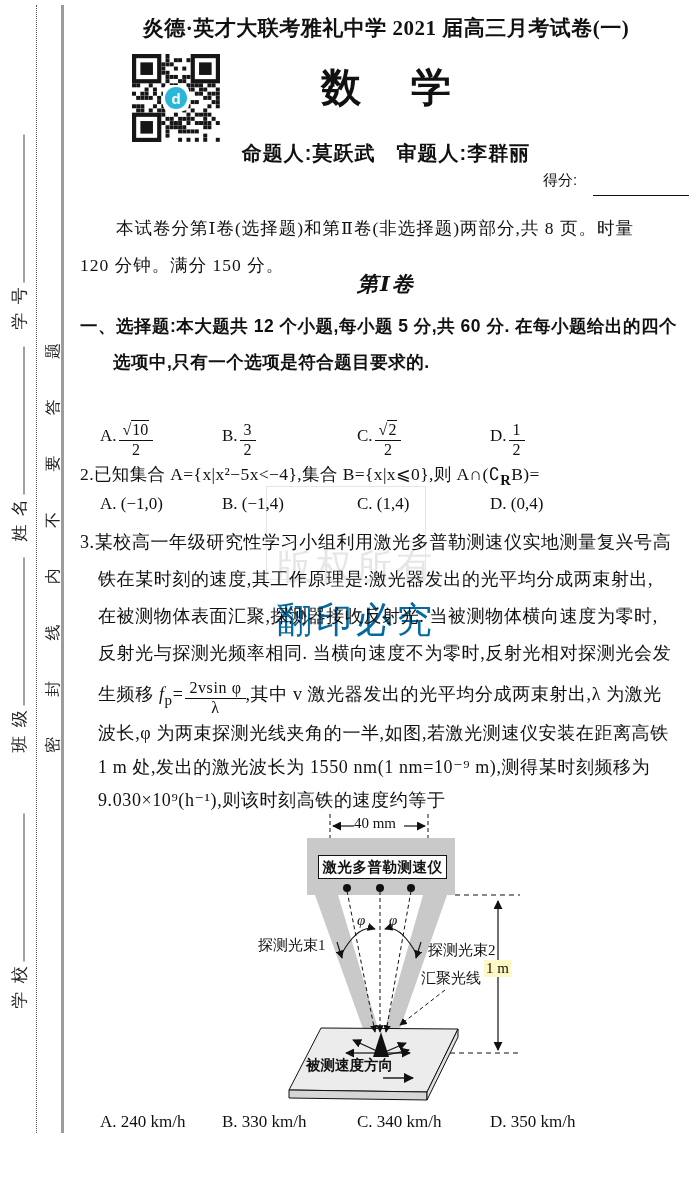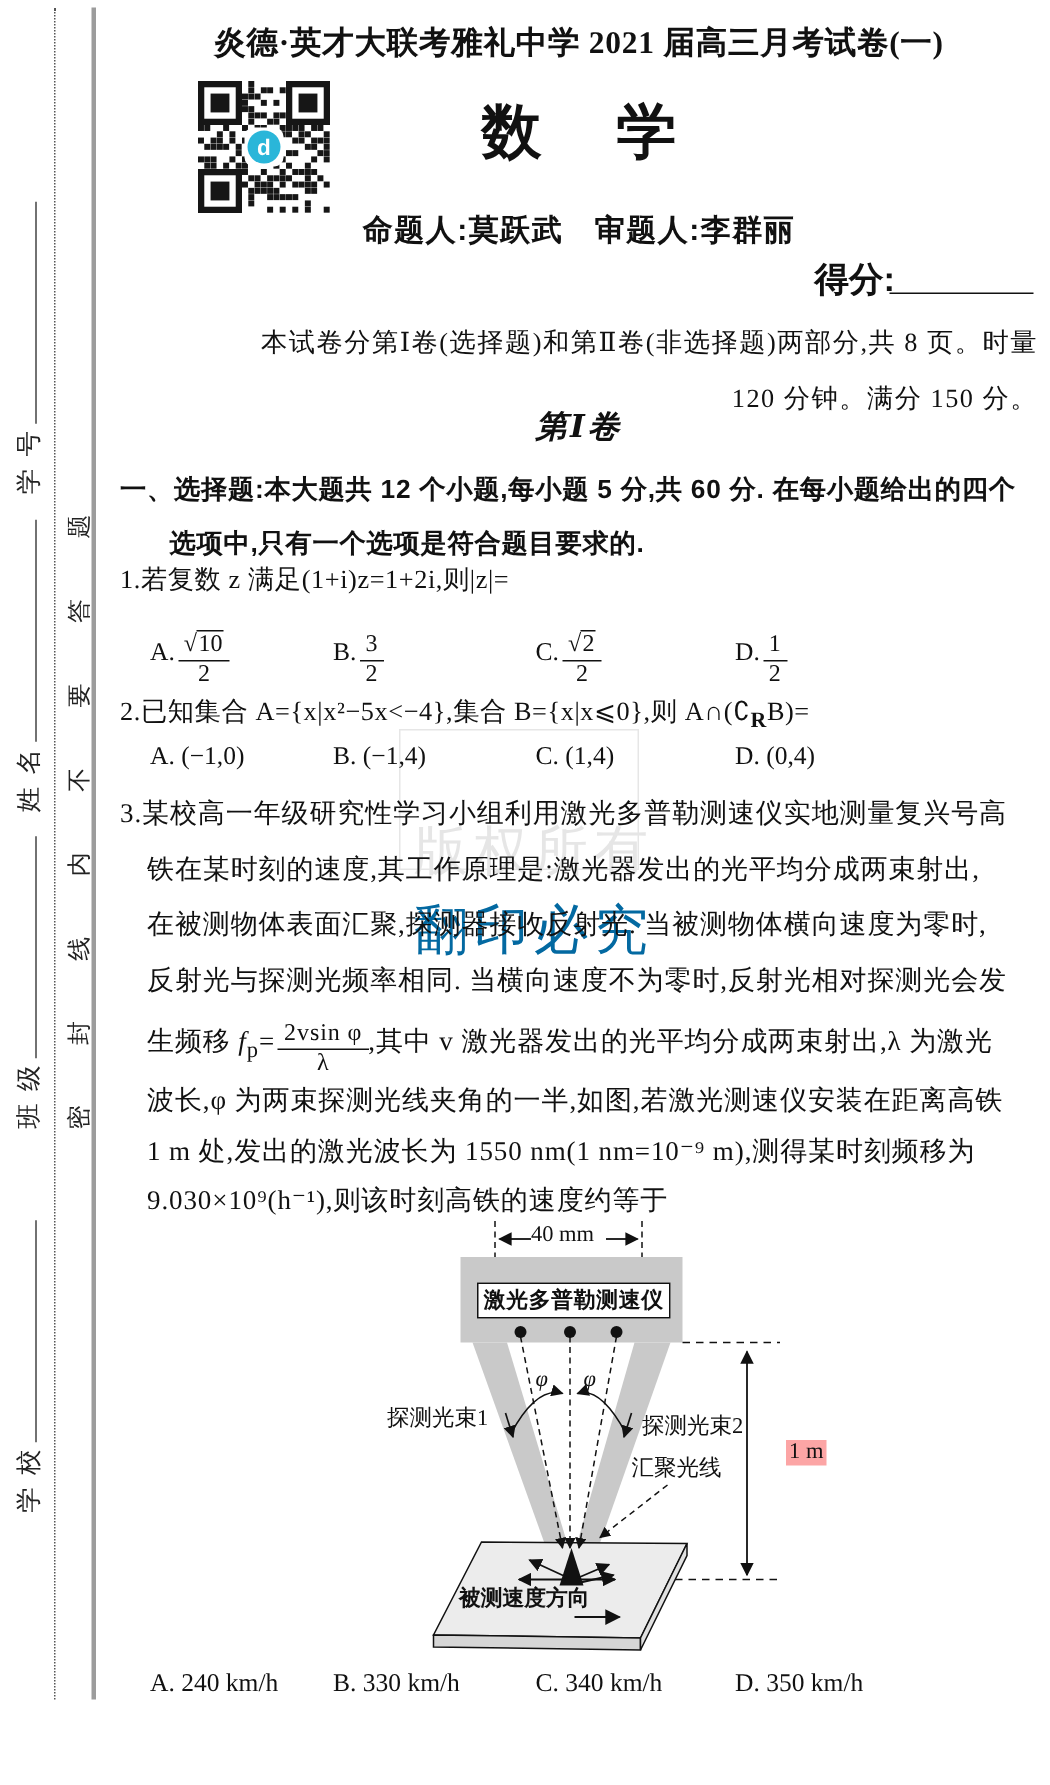--- a/index.html
+++ b/index.html
@@ -21,24 +21,24 @@
   .qr-logo{position:absolute;left:163px;top:85px;width:26px;height:26px;background:#fff;border-radius:6px;
            display:flex;align-items:center;justify-content:center;}
   .qr-logo .circ{width:22px;height:22px;border-radius:50%;background:#2ab6d9;color:#fff;
            font-family:"Liberation Sans",sans-serif;font-weight:700;font-size:15px;
            display:flex;align-items:center;justify-content:center;}
   .subject{position:absolute;left:80px;top:60px;width:612px;display:flex;justify-content:center;gap:50px;
            font-size:40px;font-weight:700;}
   .setters{position:absolute;left:80px;top:140px;width:612px;text-align:center;
            font-family:"Liberation Sans","DejaVu Sans",sans-serif;font-size:20px;font-weight:700;letter-spacing:1px;}
   .score-label{position:absolute;left:543px;top:171px;font-family:"Liberation Sans",sans-serif;
-           font-size:23px;font-weight:700;}
+           font-size:15px;font-weight:400;}
   .score-line{position:absolute;left:593px;top:195px;width:96px;height:0;border-bottom:1.6px solid #111;}
   
-  .intro{position:absolute;left:80px;top:210px;width:612px;font-size:17.5px;letter-spacing:1px;line-height:37px;text-align:right;}
+  .intro{position:absolute;left:80px;top:210px;width:612px;font-size:17.5px;letter-spacing:1px;line-height:37px;}
   .intro .ind{text-indent:36px;}
   .part-title{position:absolute;left:80px;top:270px;width:612px;text-align:center;font-size:21px;font-weight:700;letter-spacing:2px;font-style:italic;}
   .sect{position:absolute;left:80px;top:308px;width:612px;font-family:"Liberation Sans","DejaVu Sans",sans-serif;
         font-size:17.5px;font-weight:700;line-height:36px;letter-spacing:0.5px;}
   .sect .cont{padding-left:33px;}
   
   .stem{position:absolute;left:80px;width:612px;font-size:17.5px;letter-spacing:0.4px;white-space:nowrap;}
   .optrow{position:absolute;left:80px;width:612px;height:30px;font-size:17px;}
   .optcell{position:absolute;top:0;white-space:nowrap;}
   .frac{display:inline-block;text-align:center;vertical-align:-14px;line-height:1.05;font-size:16px;margin-left:2px;}
@@ -55,21 +55,21 @@
   
   .wm{position:absolute;color:#dedede;font-size:36px;letter-spacing:4px;font-weight:400;z-index:0;}
   .wm-box{position:absolute;left:266px;top:486px;width:158px;height:92px;border:1px solid #e6e6e6;z-index:0;}
   .content-z{z-index:1;}
   
   .dlabel{position:absolute;font-size:15px;color:#111;white-space:nowrap;}
   .device-label{position:absolute;left:318px;top:855px;width:127px;height:22px;border:1.2px solid #111;background:#fff;
       font-family:"Liberation Sans",sans-serif;font-weight:700;font-size:14.5px;text-align:center;line-height:22px;letter-spacing:0.5px;}
   .phi{font-style:italic;font-size:15px;}
   .speed-label{font-family:"Liberation Sans",sans-serif;font-weight:600;font-size:14.5px;}
-  .dim-1m{background:#fca5a5;padding:0 2px;margin-left:40px;}
+  .dim-1m{background:#fef9c3;padding:0 2px;}
   
   .footer{position:absolute;left:80px;top:1150px;width:612px;text-align:center;
           font-family:"Liberation Sans","DejaVu Sans",sans-serif;font-size:17px;font-weight:600;letter-spacing:0.5px;}
   .footer .gap{display:inline-block;width:14px;}
 </style>
 </head>
 <body>
 
 <div class="page">
 
@@ -262,21 +262,20 @@
     <div>120 分钟。满分 150 分。</div>
   </div>
 
   <div class="part-title">第Ⅰ卷</div>
 
   <div class="sect content-z">
     <div>一、选择题:本大题共 12 个小题,每小题 5 分,共 60 分. 在每小题给出的四个</div>
     <div class="cont">选项中,只有一个选项是符合题目要求的.</div>
   </div>
 
-  <div class="stem content-z" style="top:374px;">1.若复数 z 满足(1+i)z=1+2i,则|z|=</div>
 
   <div class="optrow content-z" style="top:412px;height:52px;">
     <div class="optcell" style="left:20px;top:10px;">
       <span>A.</span><span class="frac"><span class="n"><span>√</span><span class="rdc">10</span></span><span class="d">2</span></span>
     </div>
     <div class="optcell" style="left:142px;top:10px;">
       <span>B.</span><span class="frac"><span class="n">3</span><span class="d">2</span></span>
     </div>
     <div class="optcell" style="left:277px;top:10px;">
       <span>C.</span><span class="frac"><span class="n"><span>√</span><span class="rdc">2</span></span><span class="d">2</span></span>

